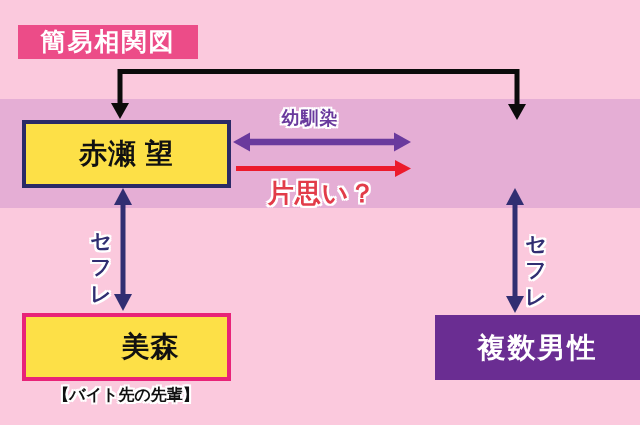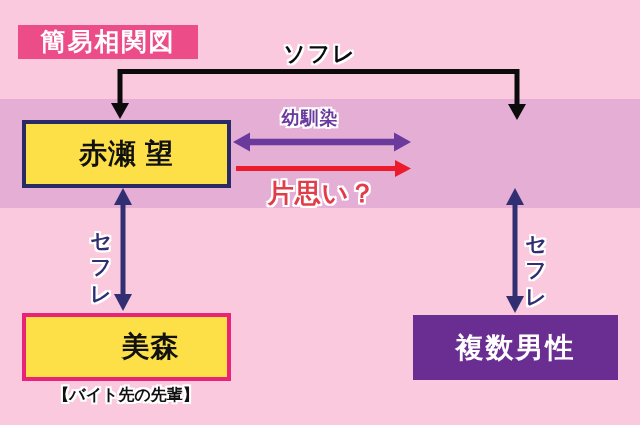--- a/index.html
+++ b/index.html
@@ -31,21 +31,21 @@
     letter-spacing:2px;
   }
   .node{
     position:absolute;box-sizing:border-box;background:#fde047;
     display:flex;align-items:center;justify-content:center;
     color:#111;font-size:28px;letter-spacing:1px;
   }
   .node-akase{left:22px;top:120px;width:209px;height:68px;border:4px solid var(--navyborder,#2a2a66);}
   .node-momozono{left:411px;top:121px;width:208px;height:66px;border:4px solid var(--pinkborder,#e82378);}
   .node-mimori{left:22px;top:313px;width:209px;height:68px;border:4px solid var(--pinkborder,#e82378);padding-left:48px;}
-  .node-men{left:413px;top:315px;width:205px;height:65px;background:var(--boxpurple,#6a2d92);color:#fff;letter-spacing:2px;}
+  .node-men{left:435px;top:315px;width:205px;height:65px;background:var(--boxpurple,#6a2d92);color:#fff;letter-spacing:2px;}
   .edge-label{
     position:absolute;text-align:center;
     text-shadow:-2px -2px 0 #fff,2px -2px 0 #fff,-2px 2px 0 #fff,2px 2px 0 #fff,
                  0 -2px 0 #fff,0 2px 0 #fff,-2px 0 0 #fff,2px 0 0 #fff;
   }
   .lbl-sofure{left:240px;top:39px;width:160px;font-size:22px;color:var(--black,#0b0b0b);letter-spacing:2px;}
   .lbl-osananajimi{left:230px;top:106px;width:160px;font-size:18px;color:var(--purple,#6a3a9d);letter-spacing:1px;}
   .lbl-kataomoi{left:242px;top:176px;width:160px;font-size:26px;color:var(--redlabel,#e23c49);letter-spacing:1px;}
   .lbl-vertical{
     writing-mode:vertical-rl;text-orientation:upright;
@@ -85,21 +85,20 @@
     <polygon class="fill-navy" points="123,188 114,205 132,205"></polygon>
     <polygon class="fill-navy" points="123,311 114,294 132,294"></polygon>
 
     <line class="stroke-navy" stroke-width="5" x1="515" y1="202" x2="515" y2="300"></line>
     <polygon class="fill-navy" points="515,188 506,205 524,205"></polygon>
     <polygon class="fill-navy" points="515,313 506,296 524,296"></polygon>
   </svg>
 
   <div class="title-box">簡易相関図</div>
 
-  <div class="edge-label lbl-sofure">ソフレ</div>
   <div class="edge-label lbl-osananajimi">幼馴染</div>
   <div class="edge-label lbl-kataomoi">片思い？</div>
   <div class="edge-label lbl-vertical lbl-sefure-left">セフレ</div>
   <div class="edge-label lbl-vertical lbl-sefure-right">セフレ</div>
 
   <div class="node node-akase">赤瀬 望</div>
   <div class="node node-mimori">美森</div>
   <div class="node node-men">複数男性</div>
 
   <div class="caption">【バイト先の先輩】</div>

